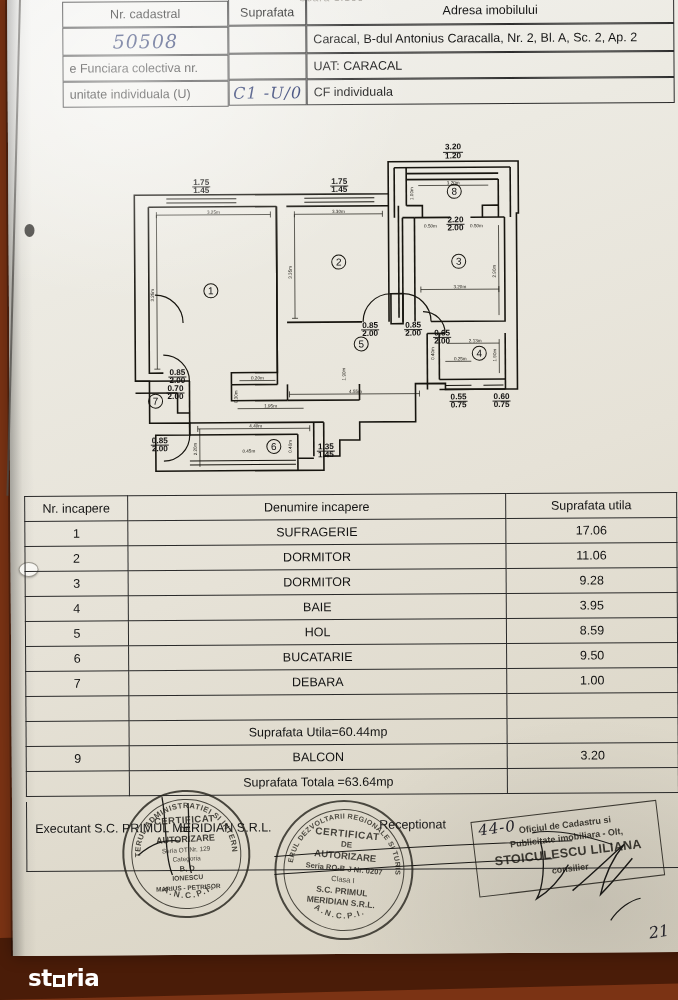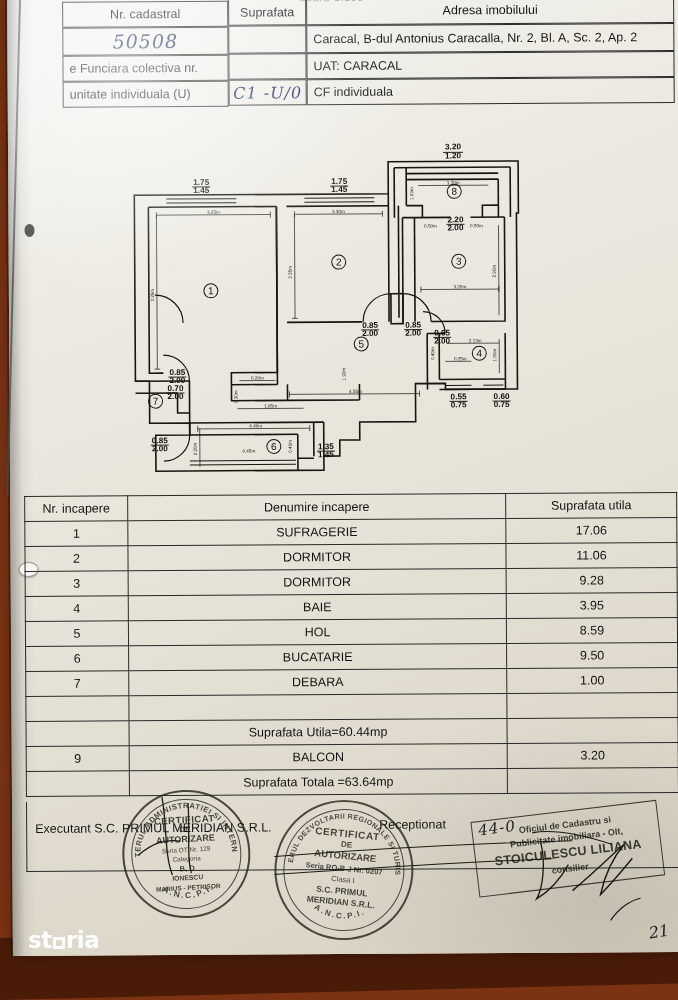--- a/index.html
+++ b/index.html
@@ -78,21 +78,21 @@
   .arcw{position:absolute;left:0;top:0;width:100%;height:100%;}
   .ctr{position:absolute;left:0;right:0;text-align:center;font-weight:bold;}
 
   #stamp1{left:110px;top:795px;width:124px;height:124px;opacity:.82;transform:rotate(-3deg);}
   #stamp2{left:262px;top:806px;width:135px;height:136px;opacity:.80;transform:rotate(6deg);}
   #stamp3{left:462px;top:818px;width:185px;height:74px;opacity:.88;
     border:1.5px solid #2a2720;transform:rotate(-6.5deg);}
   #stamp3 .l{position:absolute;left:0;right:0;text-align:center;color:#2a2720;}
 
   
-  #storia{position:absolute;left:28px;top:927px;font-size:23px;font-weight:bold;
+  #storia{position:absolute;left:28px;top:965px;font-size:23px;font-weight:bold;
     color:#ffffff;letter-spacing:-.4px;font-family:"DejaVu Sans",sans-serif;}
   #storia .sq{display:inline-block;width:12px;height:12px;border:3px solid #fff;
     box-sizing:border-box;vertical-align:-1px;margin:0 1px;}
   
   #pgnum{position:absolute;left:636px;top:930px;font-family:"DejaVu Serif",serif;
     font-style:italic;font-size:16px;color:#23222a;transform:rotate(-8deg);}
 
   .smalldim{font-size:4.6px;fill:#17150f;font-family:"Liberation Sans",sans-serif;}
   .dimlbl{font-size:8.2px;fill:#121110;font-weight:bold;font-family:"Liberation Sans",sans-serif;}
   .roomno{font-size:10px;fill:#111;font-family:"Liberation Sans",sans-serif;}

